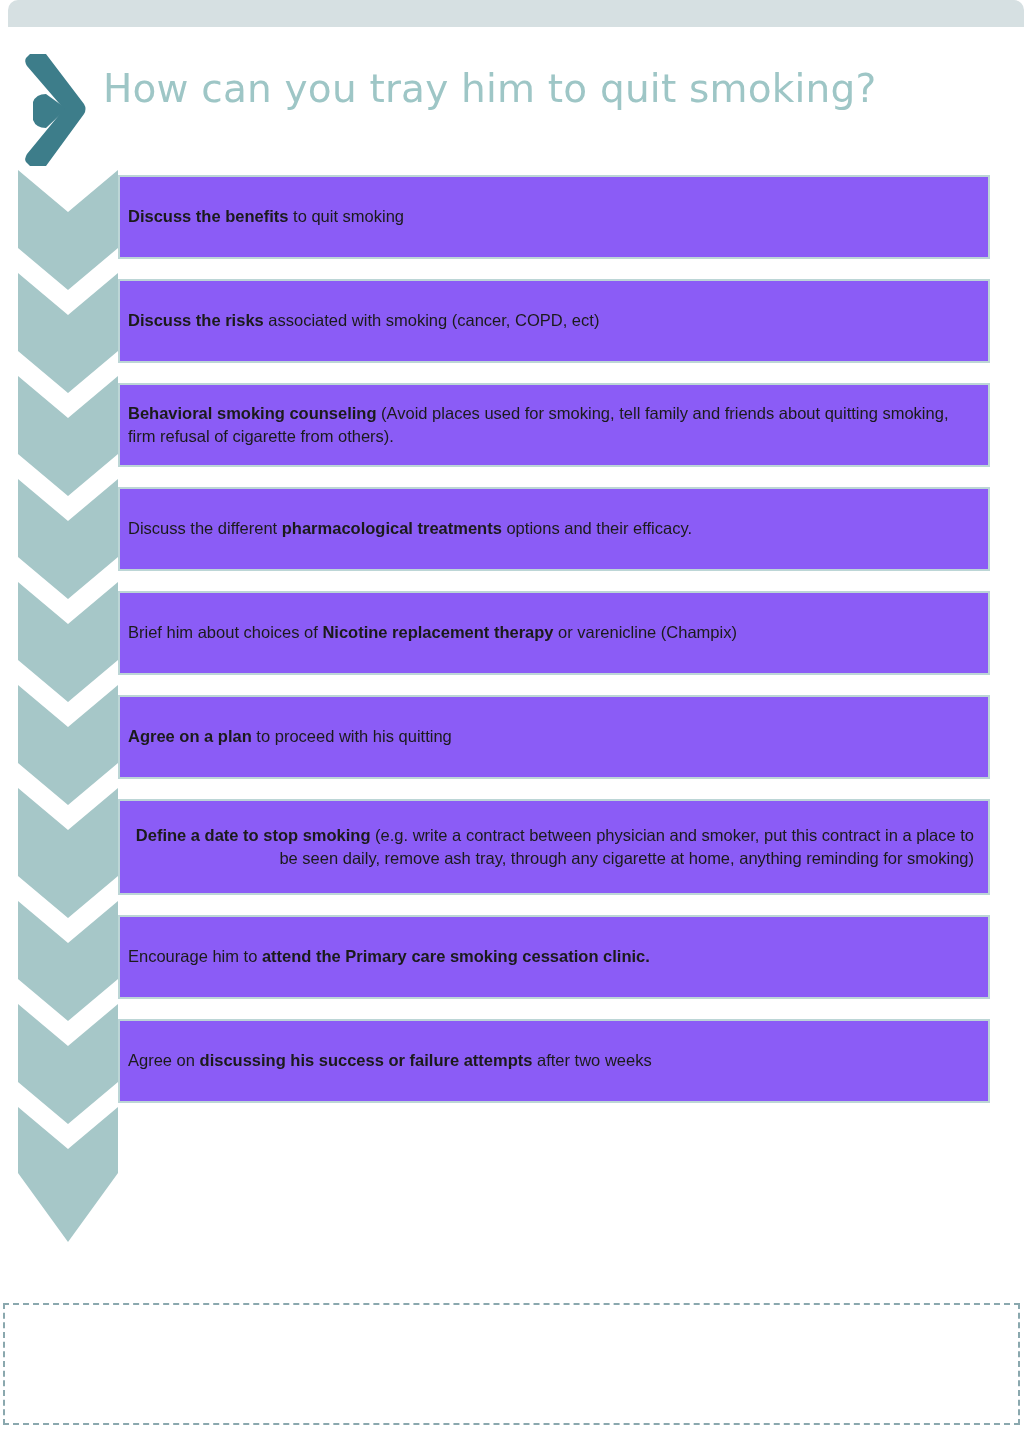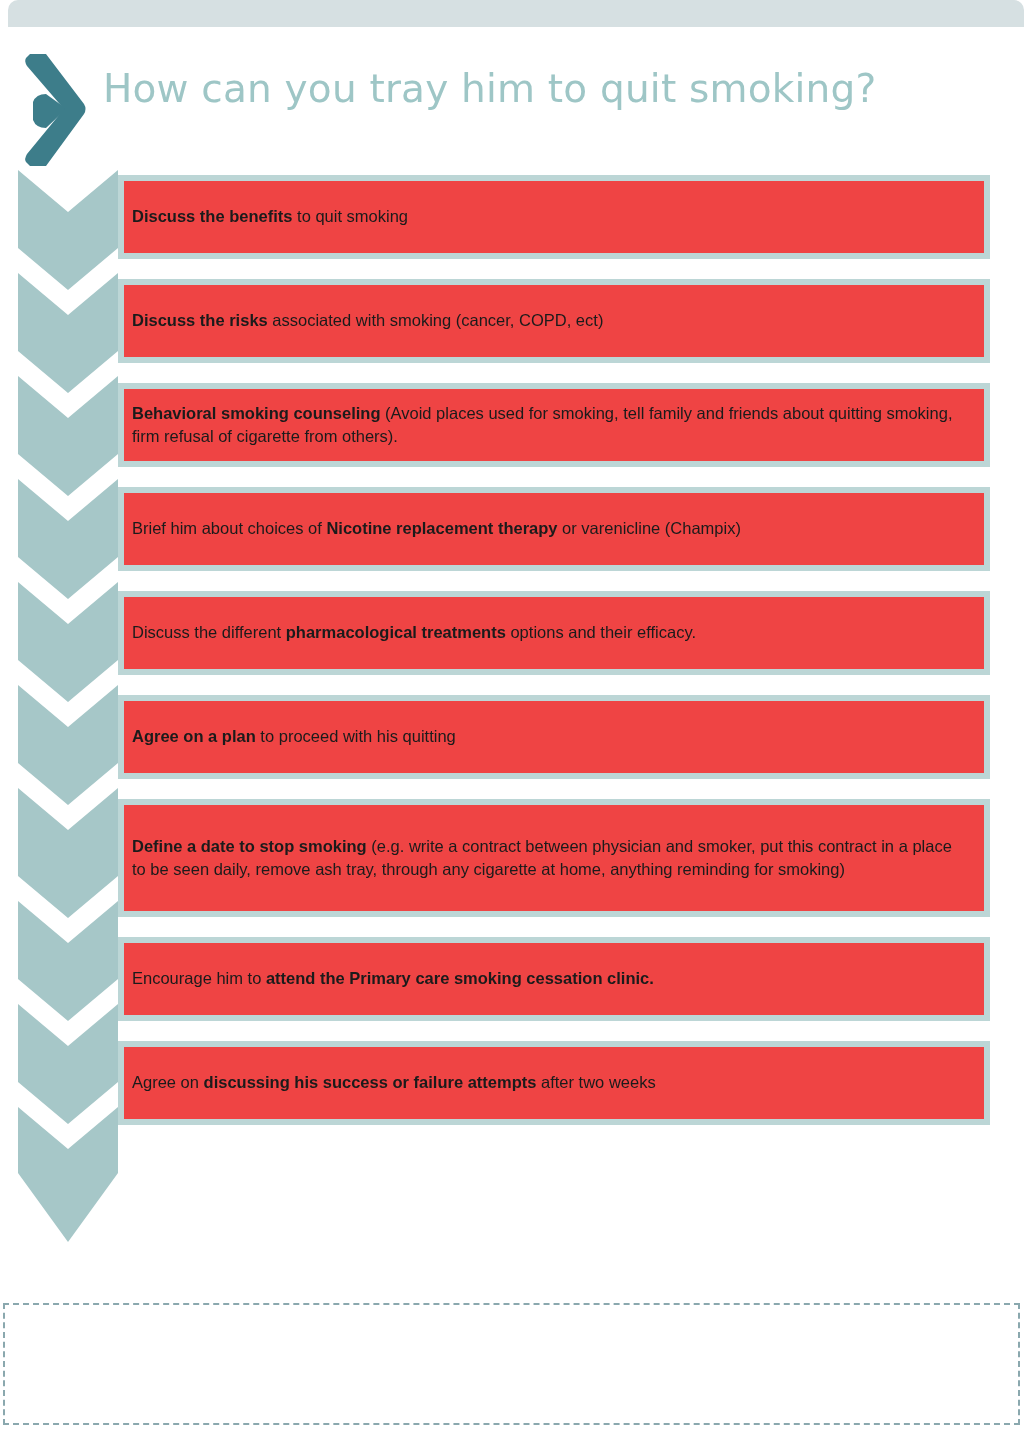--- a/index.html
+++ b/index.html
@@ -66,22 +66,22 @@
   
   #steps {
     position: absolute;
     left: 118px;
     top: 175px;
     width: 872px;
   }
   .step-row {
     box-sizing: border-box;
     width: 872px;
-    border: 6px solid #c4b5fd;
-    background: #ef4444;
+    border: 2px solid #c4b5fd;
+    background: #8b5cf6;
     margin-bottom: 20px;
     display: flex;
     align-items: center;
     padding: 6px 0 6px 8px;
   }
   .step-text {
     font-family: "Liberation Sans", sans-serif;
     font-size: 16.5px;
     line-height: 1.42;
     color: #1b1b1b;
@@ -154,29 +154,29 @@
     <div class="step-row" style="height: 84px; border-color: rgb(188, 214, 214);">
       <div class="step-text" style="color: rgb(27, 27, 27);"><b>Discuss the benefits</b><span> to quit smoking</span></div>
     </div>
     <div class="step-row" style="height: 84px; border-color: rgb(188, 214, 214);">
       <div class="step-text" style="color: rgb(27, 27, 27);"><b>Discuss the risks</b><span> associated with smoking (cancer, COPD, ect)</span></div>
     </div>
     <div class="step-row" style="height: 84px; border-color: rgb(188, 214, 214);">
       <div class="step-text" style="color: rgb(27, 27, 27);"><b>Behavioral smoking counseling</b><span> (Avoid places used for smoking, tell family and friends about quitting smoking, firm refusal of cigarette from others).</span></div>
     </div>
     <div class="step-row" style="height: 84px; border-color: rgb(188, 214, 214);">
-      <div class="step-text" style="color: rgb(27, 27, 27);"><span>Brief him about choices of </span><b>Nicotine replacement therapy</b><span> or varenicline (Champix)</span></div>
+      <div class="step-text" style="color: rgb(27, 27, 27);"><span>Discuss the different </span><b>pharmacological treatments</b><span> options and their efficacy.</span></div>
     </div>
     <div class="step-row" style="height: 84px; border-color: rgb(188, 214, 214);">
-      <div class="step-text" style="color: rgb(27, 27, 27);"><span>Discuss the different </span><b>pharmacological treatments</b><span> options and their efficacy.</span></div>
+      <div class="step-text" style="color: rgb(27, 27, 27);"><span>Brief him about choices of </span><b>Nicotine replacement therapy</b><span> or varenicline (Champix)</span></div>
     </div>
     <div class="step-row" style="height: 84px; border-color: rgb(188, 214, 214);">
       <div class="step-text" style="color: rgb(27, 27, 27);"><b>Agree on a plan</b><span> to proceed with his quitting</span></div>
     </div>
-    <div class="step-row" style="height: 118px; border-color: rgb(188, 214, 214);">
+    <div class="step-row" style="height: 96px; border-color: rgb(188, 214, 214); text-align: right;">
       <div class="step-text" style="color: rgb(27, 27, 27);"><b>Define a date to stop smoking</b><span> (e.g. write a contract between physician and smoker, put this contract in a place to be seen daily, remove ash tray, through any cigarette at home, anything reminding for smoking)</span></div>
     </div>
     <div class="step-row" style="height: 84px; border-color: rgb(188, 214, 214);">
       <div class="step-text" style="color: rgb(27, 27, 27);"><span>Encourage him to </span><b>attend the Primary care smoking cessation clinic.</b></div>
     </div>
     <div class="step-row" style="height: 84px; border-color: rgb(188, 214, 214);">
       <div class="step-text" style="color: rgb(27, 27, 27);"><span>Agree on </span><b>discussing his success or failure attempts</b><span> after two weeks</span></div>
     </div>
   </div>
 

